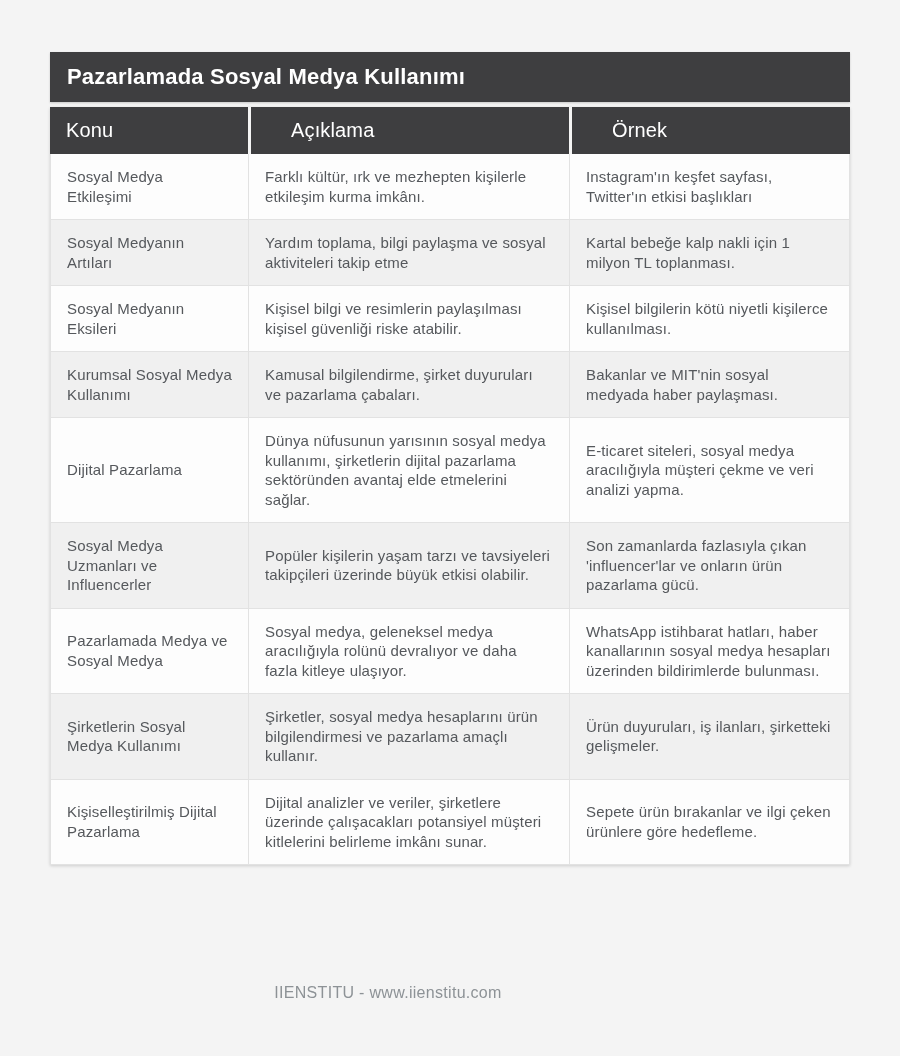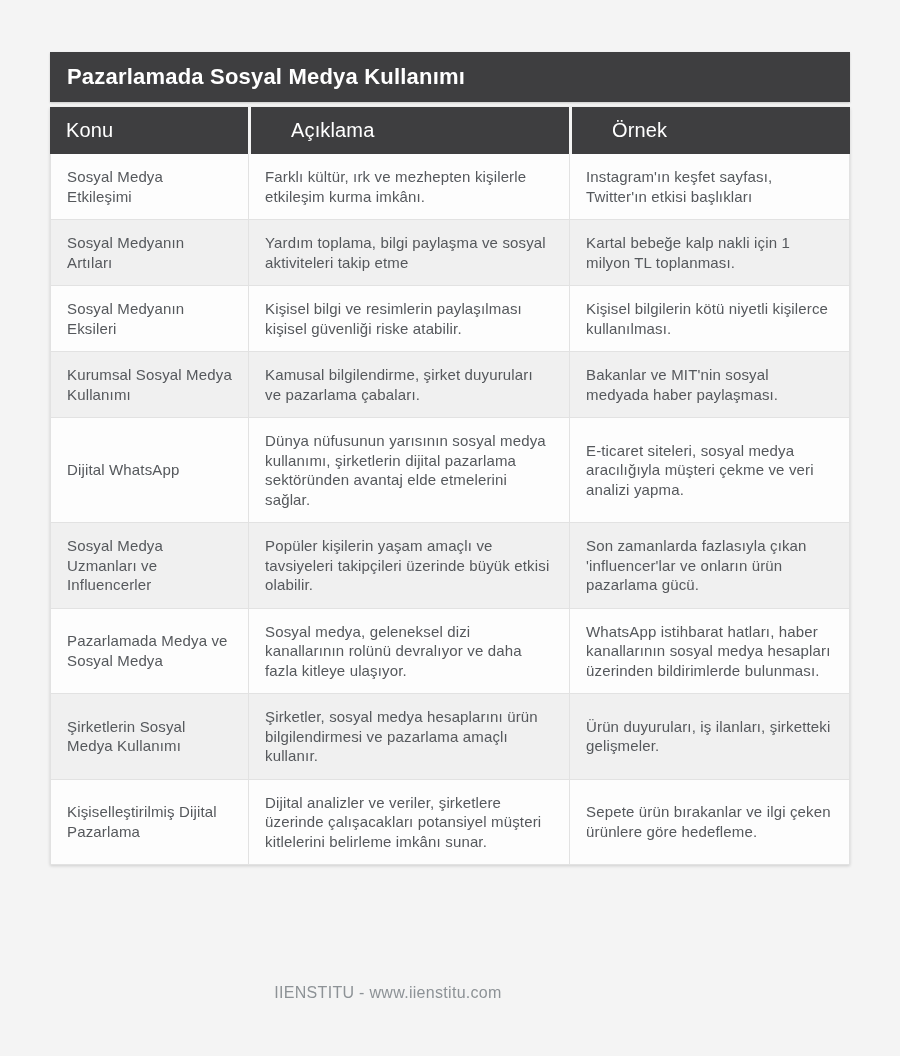--- a/index.html
+++ b/index.html
@@ -122,32 +122,32 @@
     <td>Sosyal Medyanın Eksileri</td>
     <td>Kişisel bilgi ve resimlerin paylaşılması kişisel güvenliği riske atabilir.</td>
     <td>Kişisel bilgilerin kötü niyetli kişilerce kullanılması.</td>
   </tr>
         <tr>
     <td>Kurumsal Sosyal Medya Kullanımı</td>
     <td>Kamusal bilgilendirme, şirket duyuruları ve pazarlama çabaları.</td>
     <td>Bakanlar ve MIT'nin sosyal medyada haber paylaşması.</td>
   </tr>
         <tr>
-    <td>Dijital WhatsApp</td>
+    <td>Dijital Pazarlama</td>
     <td>Dünya nüfusunun yarısının sosyal medya kullanımı, şirketlerin dijital pazarlama sektöründen avantaj elde etmelerini sağlar.</td>
     <td>E-ticaret siteleri, sosyal medya aracılığıyla müşteri çekme ve veri analizi yapma.</td>
   </tr>
         <tr>
     <td>Sosyal Medya Uzmanları ve Influencerler</td>
-    <td>Popüler kişilerin yaşam amaçlı ve tavsiyeleri takipçileri üzerinde büyük etkisi olabilir.</td>
+    <td>Popüler kişilerin yaşam tarzı ve tavsiyeleri takipçileri üzerinde büyük etkisi olabilir.</td>
     <td>Son zamanlarda fazlasıyla çıkan 'influencer'lar ve onların ürün pazarlama gücü.</td>
   </tr>
         <tr>
     <td>Pazarlamada Medya ve Sosyal Medya</td>
-    <td>Sosyal medya, geleneksel dizi kanallarının rolünü devralıyor ve daha fazla kitleye ulaşıyor.</td>
+    <td>Sosyal medya, geleneksel medya aracılığıyla rolünü devralıyor ve daha fazla kitleye ulaşıyor.</td>
     <td>WhatsApp istihbarat hatları, haber kanallarının sosyal medya hesapları üzerinden bildirimlerde bulunması.</td>
   </tr>
         <tr>
     <td>Şirketlerin Sosyal Medya Kullanımı</td>
     <td>Şirketler, sosyal medya hesaplarını ürün bilgilendirmesi ve pazarlama amaçlı kullanır.</td>
     <td>Ürün duyuruları, iş ilanları, şirketteki gelişmeler.</td>
   </tr>
         <tr>
     <td>Kişiselleştirilmiş Dijital Pazarlama</td>
     <td>Dijital analizler ve veriler, şirketlere üzerinde çalışacakları potansiyel müşteri kitlelerini belirleme imkânı sunar.</td>

